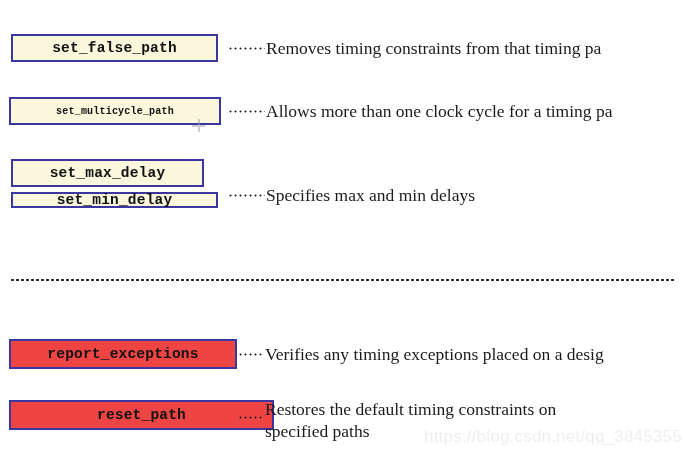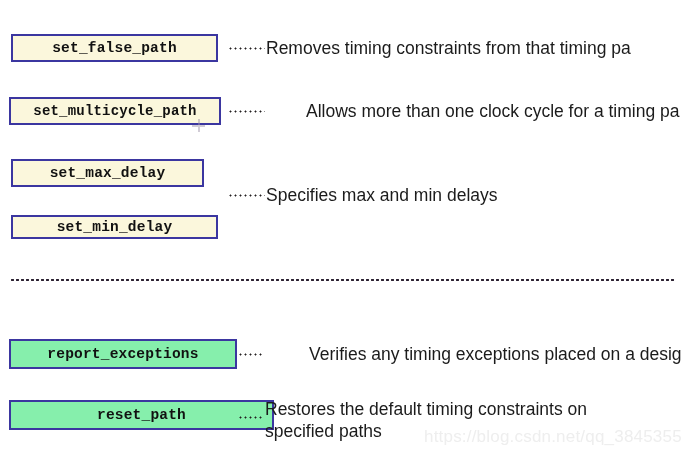--- a/index.html
+++ b/index.html
@@ -37,37 +37,37 @@
     font-weight: bold;
     font-size: 14.5px;
     letter-spacing: 0.2px;
     color: #111111;
     white-space: nowrap;
   }
   .cmd-box.yellow {
     background: #fbf7dc;
   }
   .cmd-box.lavender {
-    background: #86efac;
+    background: #ef4444;
   }
 
   
   .leader {
     position: absolute;
     height: 3px;
     background-image: radial-gradient(circle, #231f20 0.9px, rgba(0,0,0,0) 1.1px);
     background-size: 5px 3px;
     background-repeat: repeat-x;
     background-position: 0 center;
   }
 
   
   .desc {
     position: absolute;
-    font-family: Liberation Sans, sans-serif;
+    font-family: Liberation Serif, serif;
     font-size: 17.5px;
     line-height: 22px;
     color: #1b1b1b;
     white-space: pre;
   }
 
   
   .divider {
     position: absolute;
     height: 4px;
@@ -109,37 +109,37 @@
 </style>
 </head>
 <body>
 
 <div class="slide">
 
   <div class="cmd-box yellow" style="left:11px; top:34px; width:207px; height:28px;">set_false_path</div>
   <div class="leader" style="left:228px; top:47px; width:37px;"></div>
   <div class="desc" style="left:266px; top:37px;">Removes timing constraints from that timing pa</div>
 
-  <div class="cmd-box yellow" style="left:9px; top:97px; width:212px; height:28px; font-size:14px;">set_multicycle_path</div>
+  <div class="cmd-box yellow" style="left:9px; top:97px; width:212px; height:28px; font-size:10px;">set_multicycle_path</div>
   <div class="cursor-mark" style="left:192px; top:119px;"></div>
   <div class="leader" style="left:228px; top:110px; width:37px;"></div>
-  <div class="desc" style="left:266px; top:100px;margin-left:40px;">Allows more than one clock cycle for a timing pa</div>
+  <div class="desc" style="left:266px; top:100px;">Allows more than one clock cycle for a timing pa</div>
 
   <div class="cmd-box yellow" style="left:11px; top:159px; width:193px; height:28px;">set_max_delay</div>
 
-  <div class="cmd-box yellow" style="left:11px; top:215px; width:207px; height:24px;">set_min_delay</div>
+  <div class="cmd-box yellow" style="left:11px; top:192px; width:207px; height:16px;">set_min_delay</div>
 
   <div class="leader" style="left:228px; top:194px; width:37px;"></div>
   <div class="desc" style="left:266px; top:184px;">Specifies max and min delays</div>
 
   <div class="divider" style="left:10px; top:278px; width:664px;"></div>
 
   <div class="cmd-box lavender" style="left:9px; top:339px; width:228px; height:30px;">report_exceptions</div>
   <div class="leader" style="left:238px; top:353px; width:26px;"></div>
-  <div class="desc" style="left:265px; top:343px;margin-left:44px;">Verifies any timing exceptions placed on a desig</div>
+  <div class="desc" style="left:265px; top:343px;">Verifies any timing exceptions placed on a desig</div>
 
   <div class="cmd-box lavender" style="left:9px; top:400px; width:265px; height:30px;">reset_path</div>
   <div class="leader" style="left:238px; top:416px; width:26px;"></div>
   <div class="desc" style="left:265px; top:420px;">specified paths</div>
   <div class="desc" style="left:265px; top:398px;">Restores the default timing constraints on</div>
 
   <div class="watermark" style="left:424px; top:427px;">https://blog.csdn.net/qq_38453556</div>
 
 </div>
 

